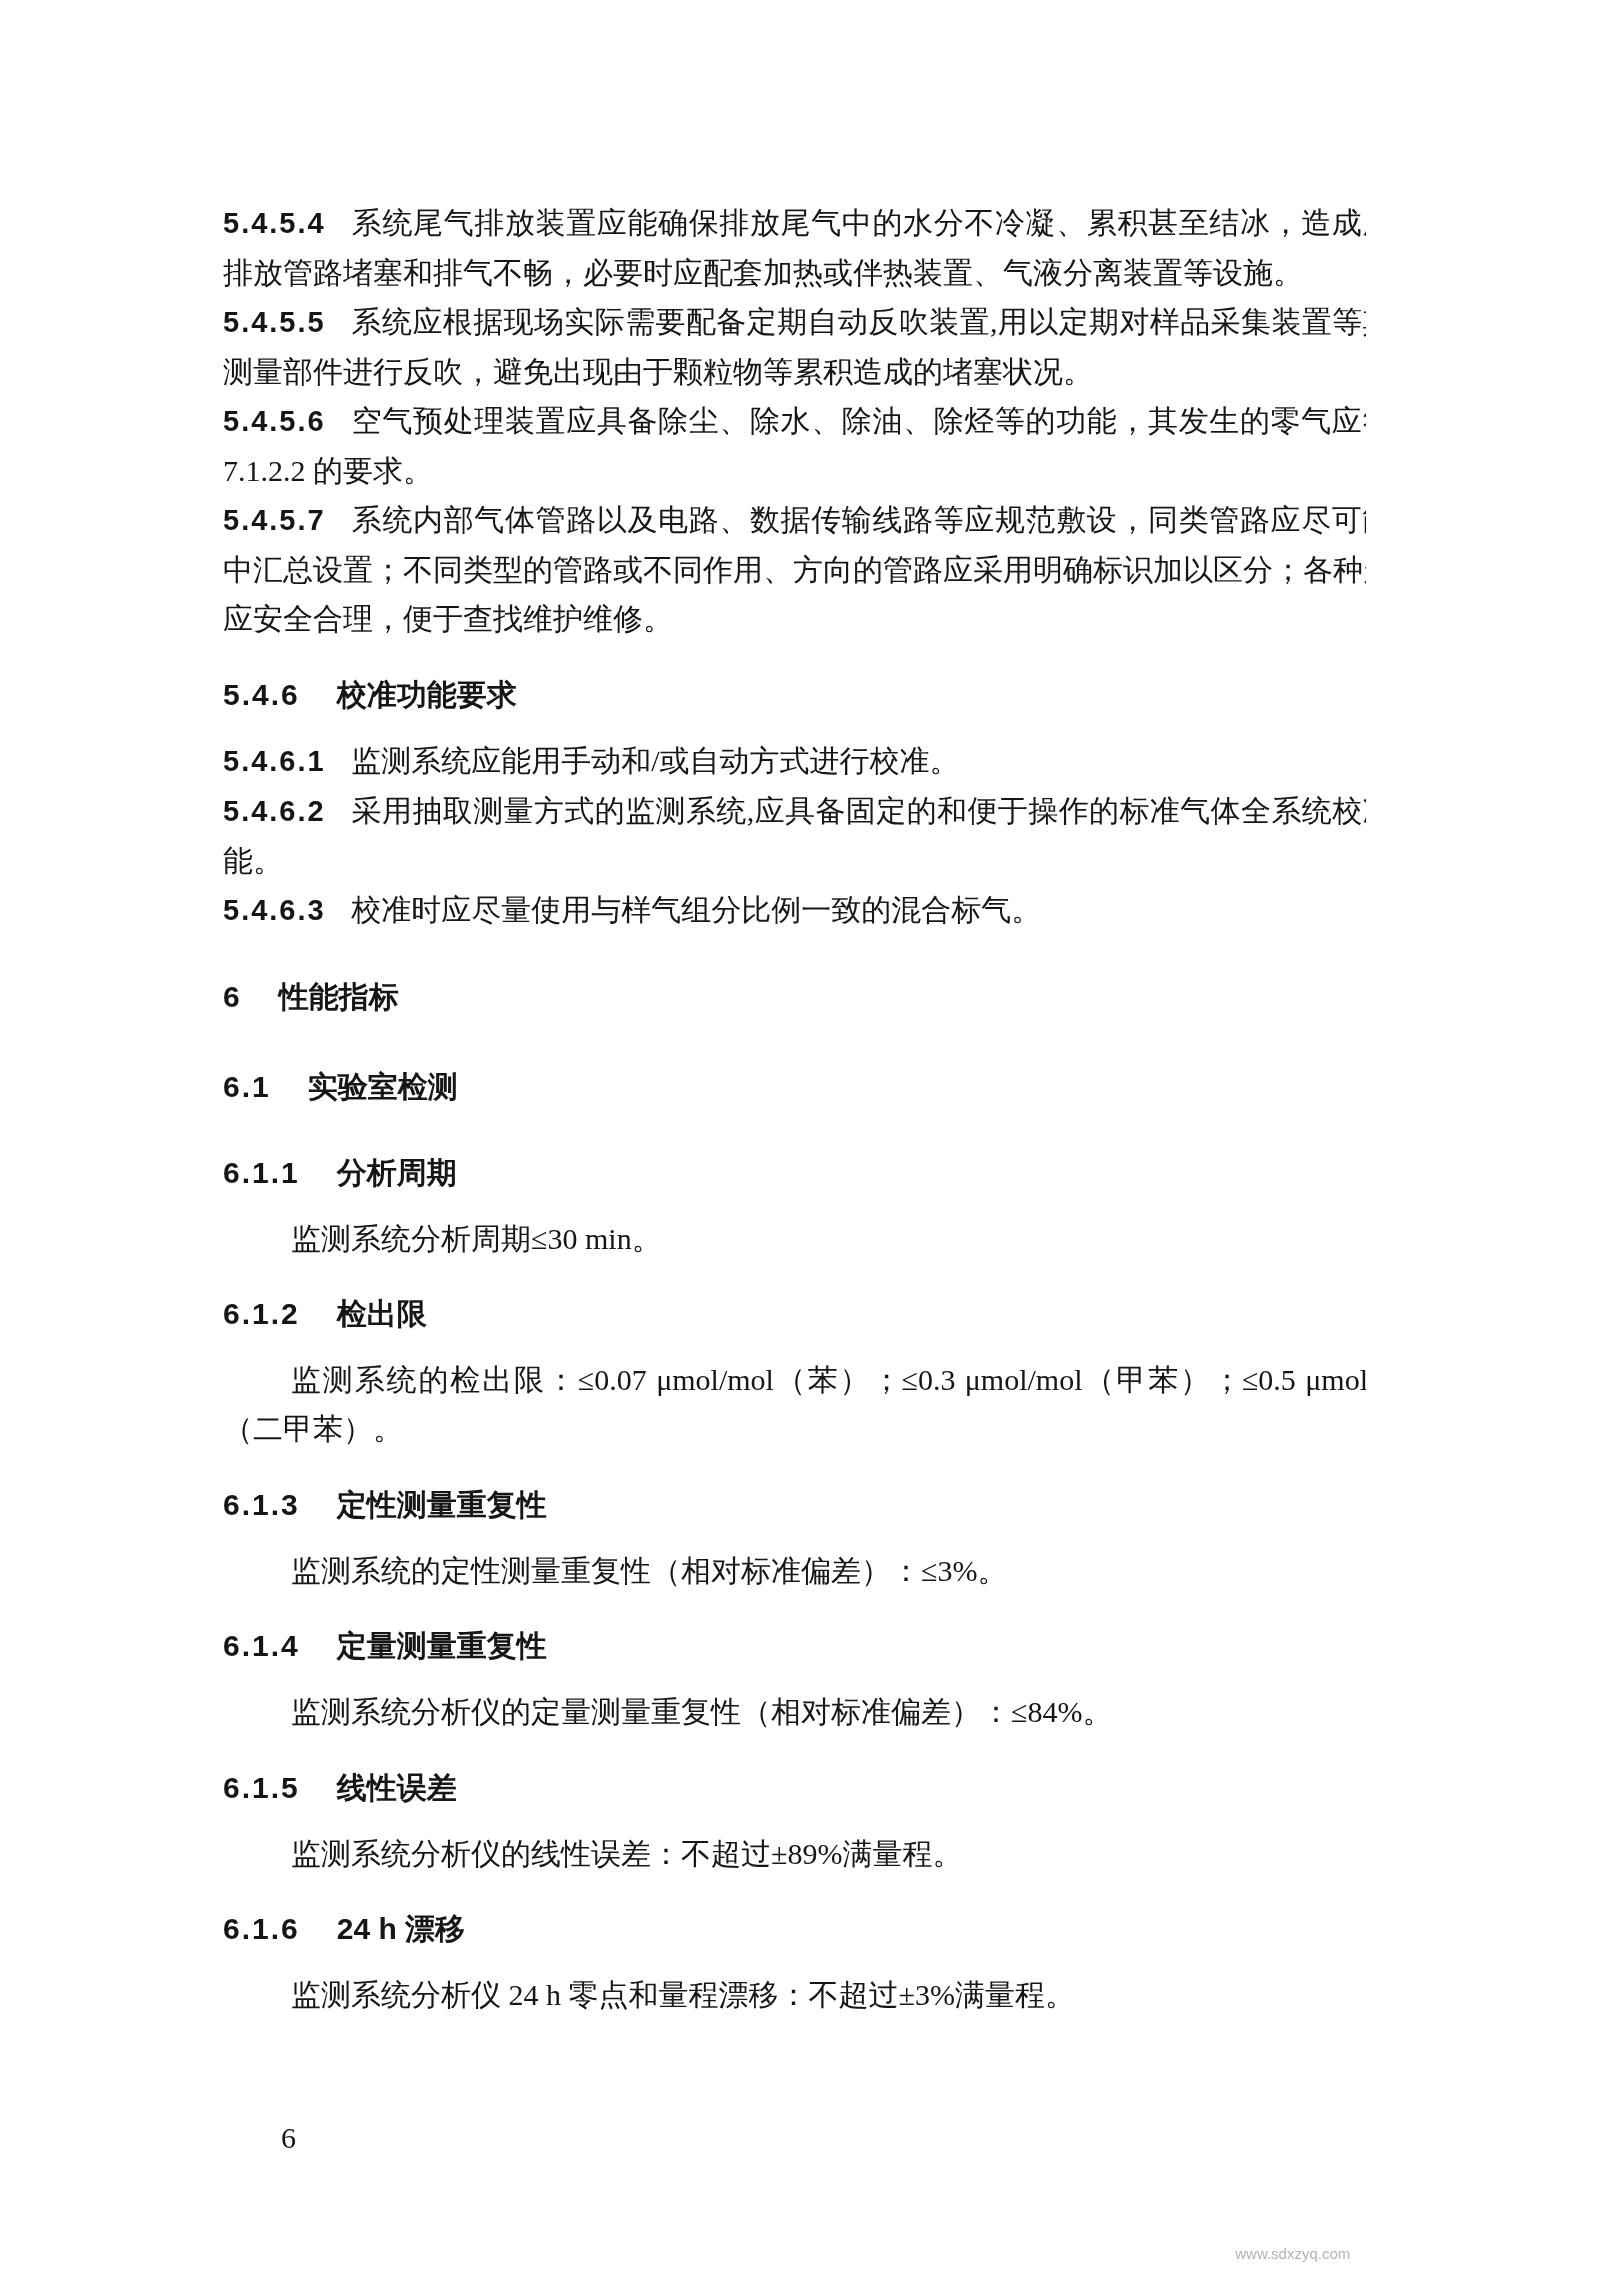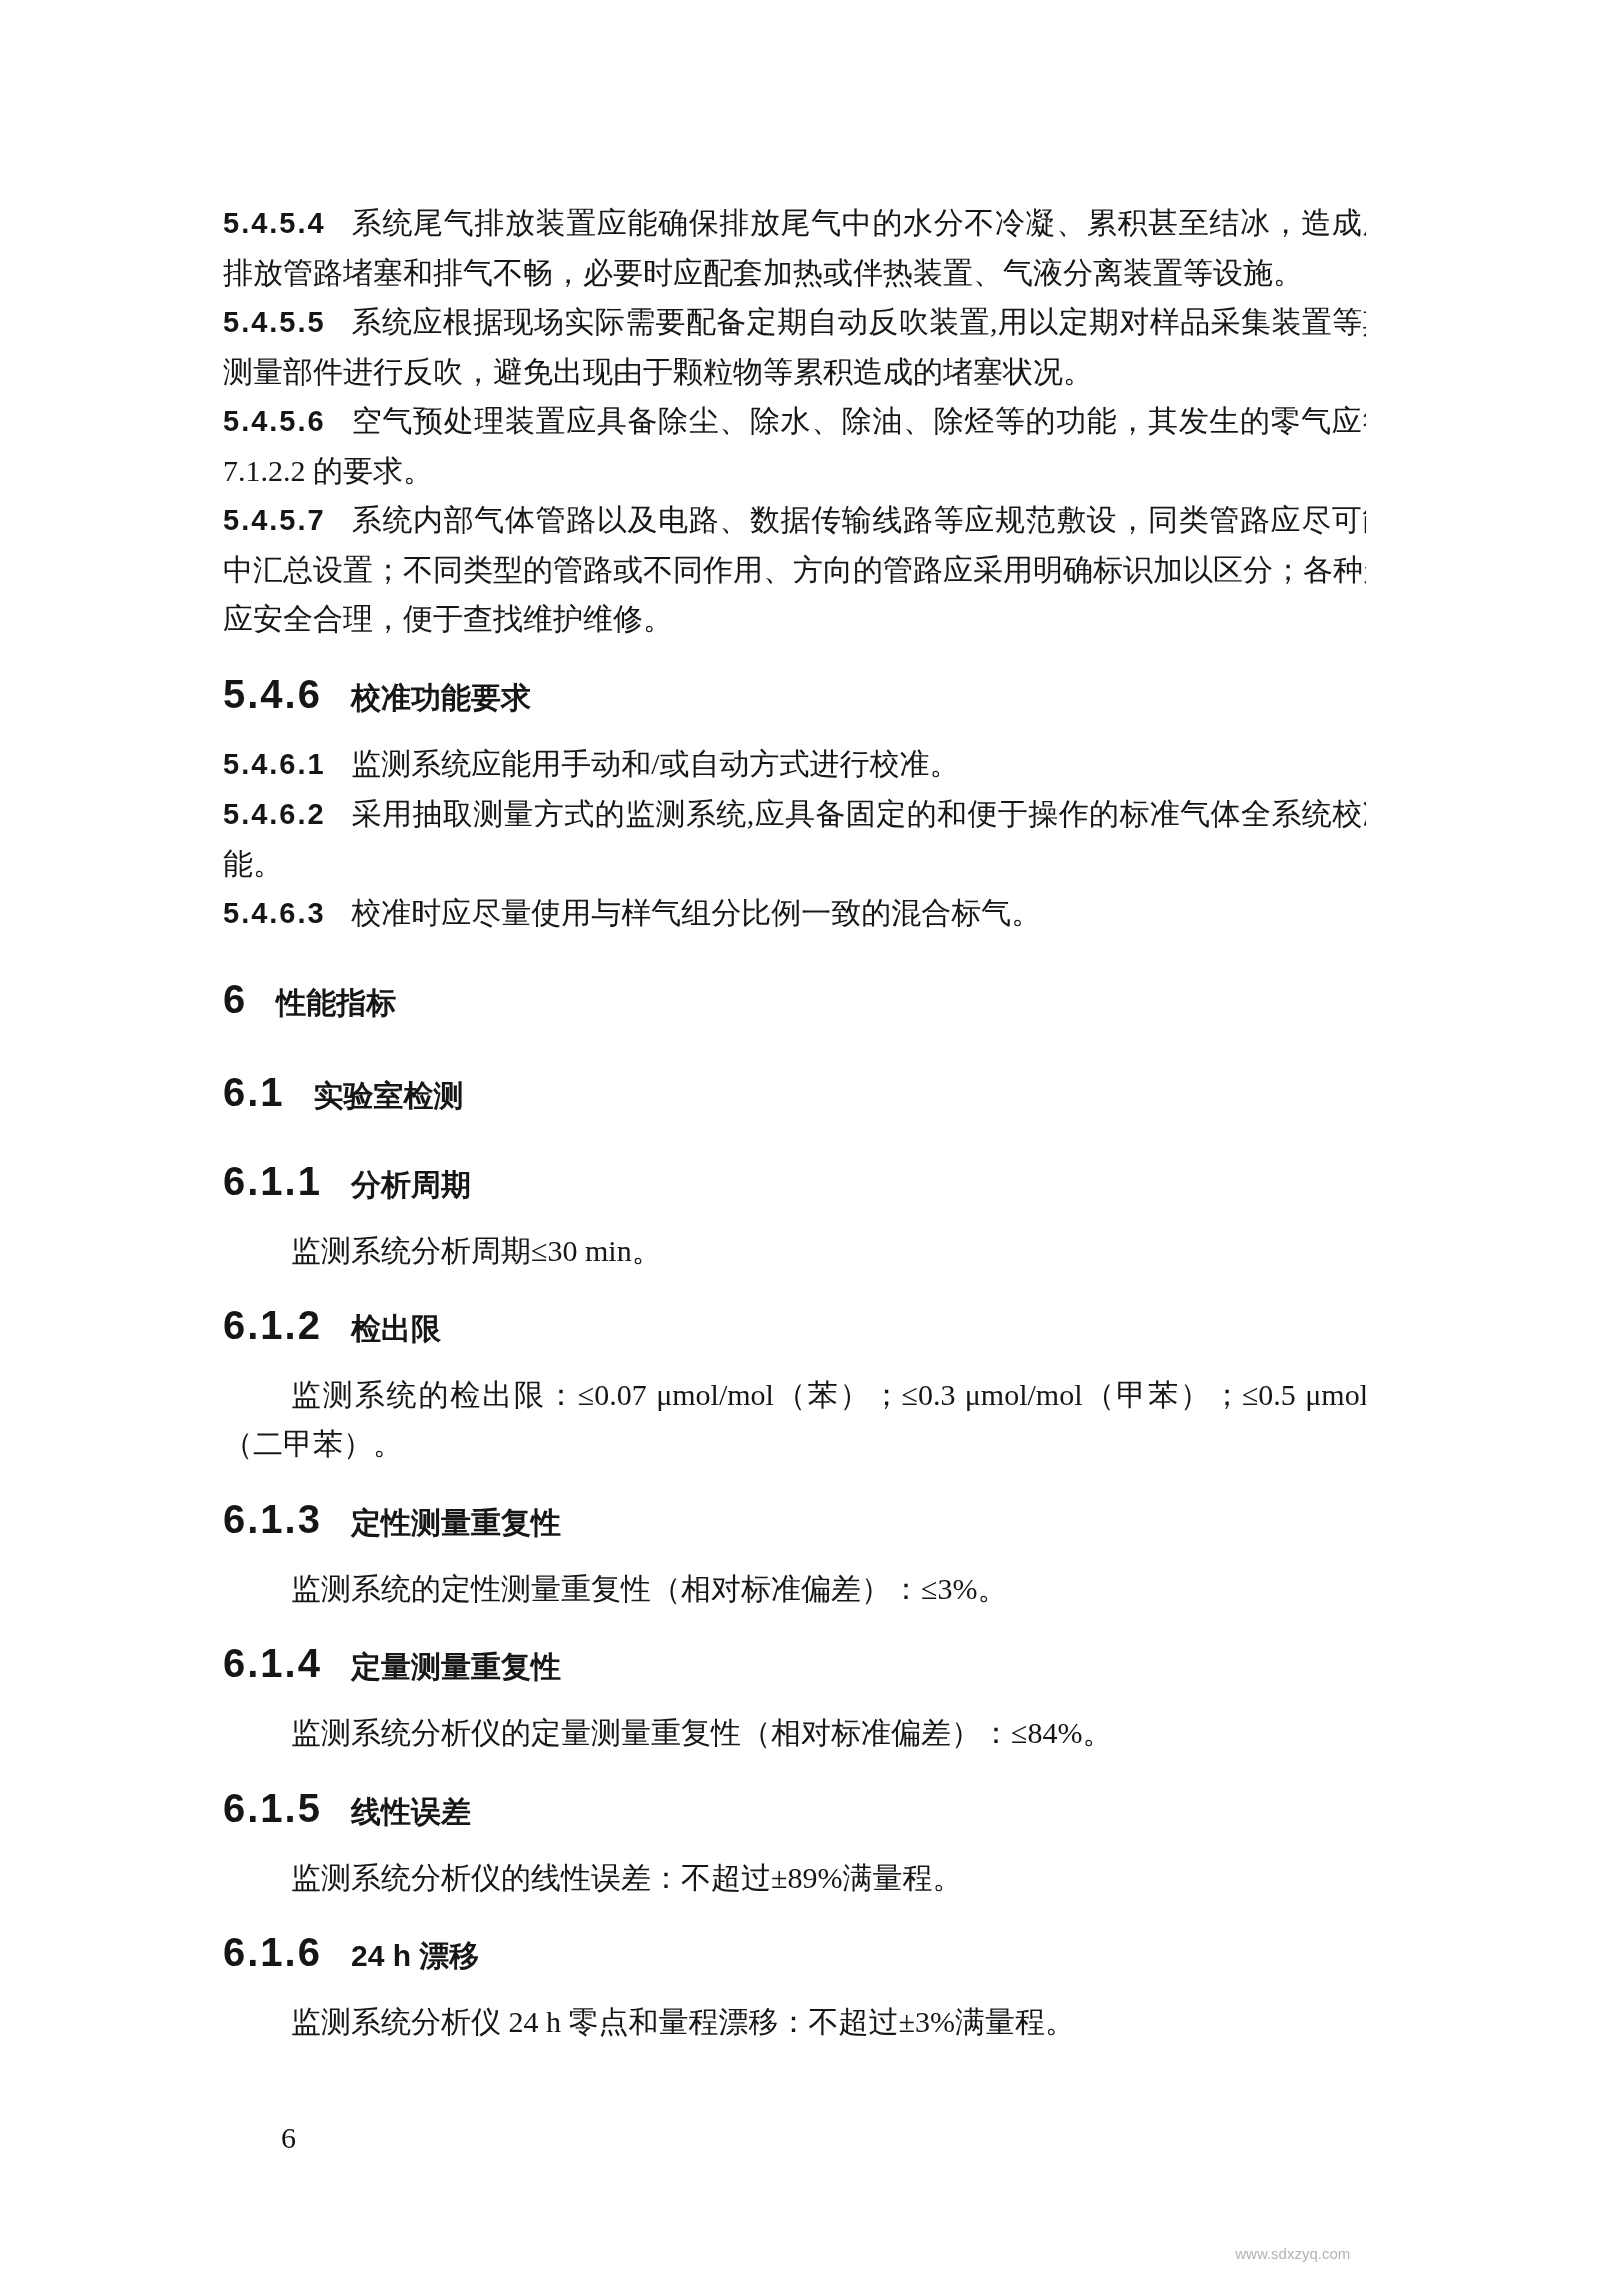--- a/index.html
+++ b/index.html
@@ -29,21 +29,21 @@
     margin-right: 25.5px;
     white-space: nowrap;
   }
   .h {
     font-family: "Liberation Sans", "DejaVu Sans", sans-serif;
     font-weight: 700;
     font-size: 30px;
     text-align: left;
     margin-top: 26.5px;
   }
-  .h .num { margin-right: 29px; font-size: 40px; }
+  .h .num { margin-right: 37px; font-size: 30px; }
   .h + .blk { margin-top: 17px; }
   .h + .h { margin-top: 37px; }
   div.chapter { margin-top: 37px; }
   .chapter + .h { margin-top: 41px; }
   .indent { text-indent: 68px; }
   .pageno {
     position: absolute;
     left: 281px;
     top: 2113px;
     font-family: "Liberation Serif", "DejaVu Serif", serif;

